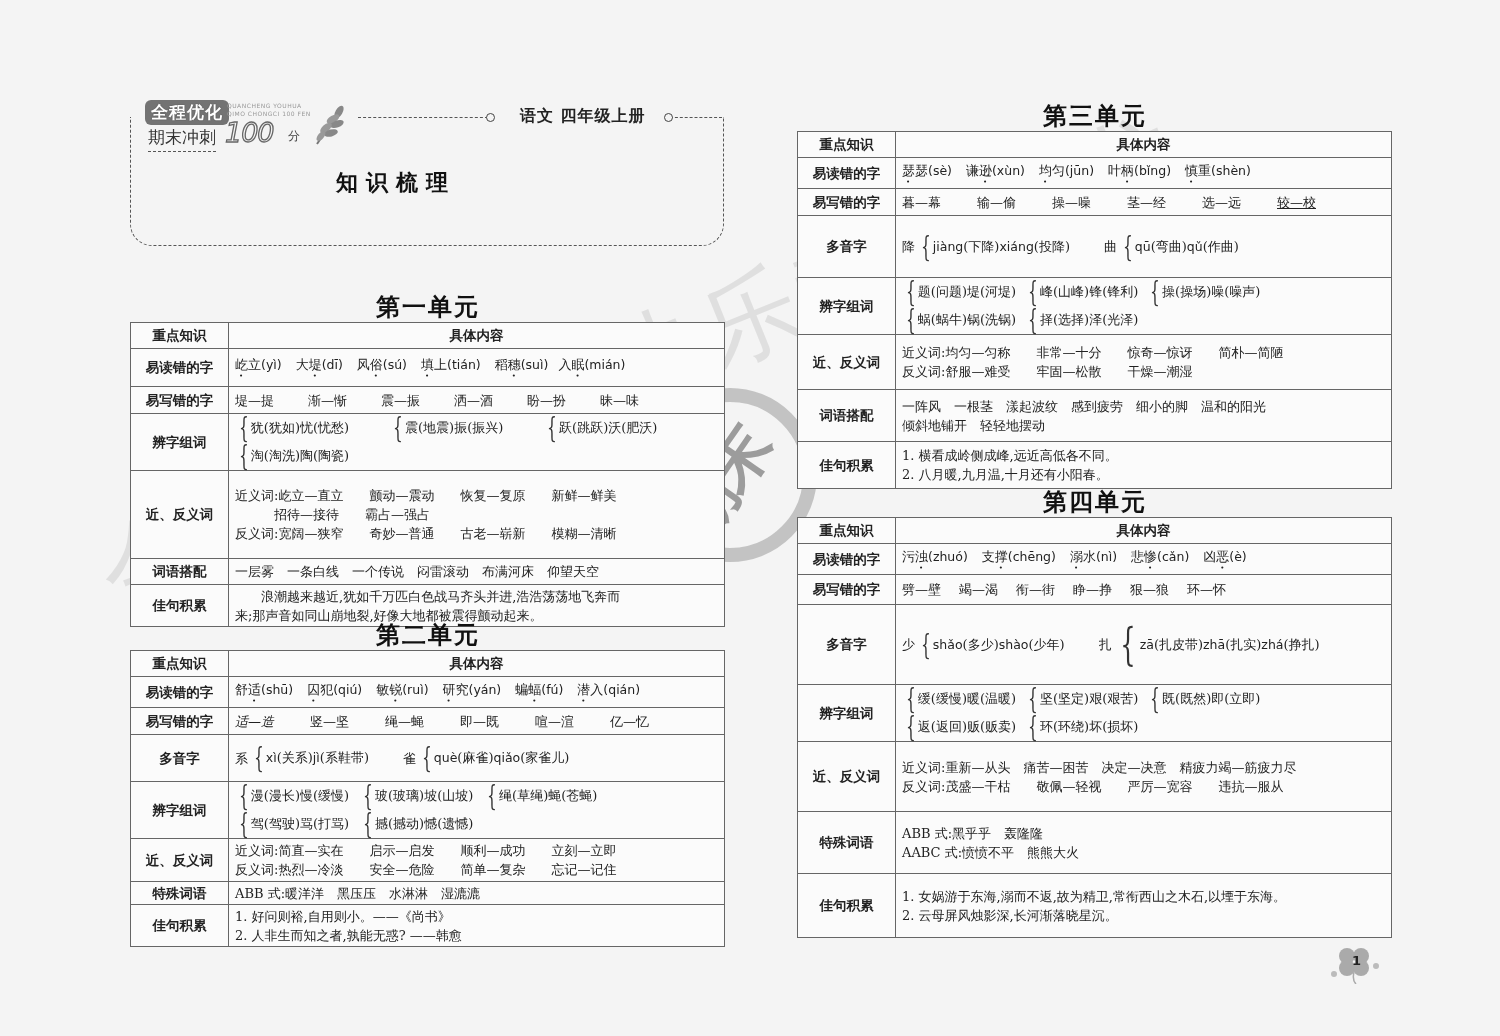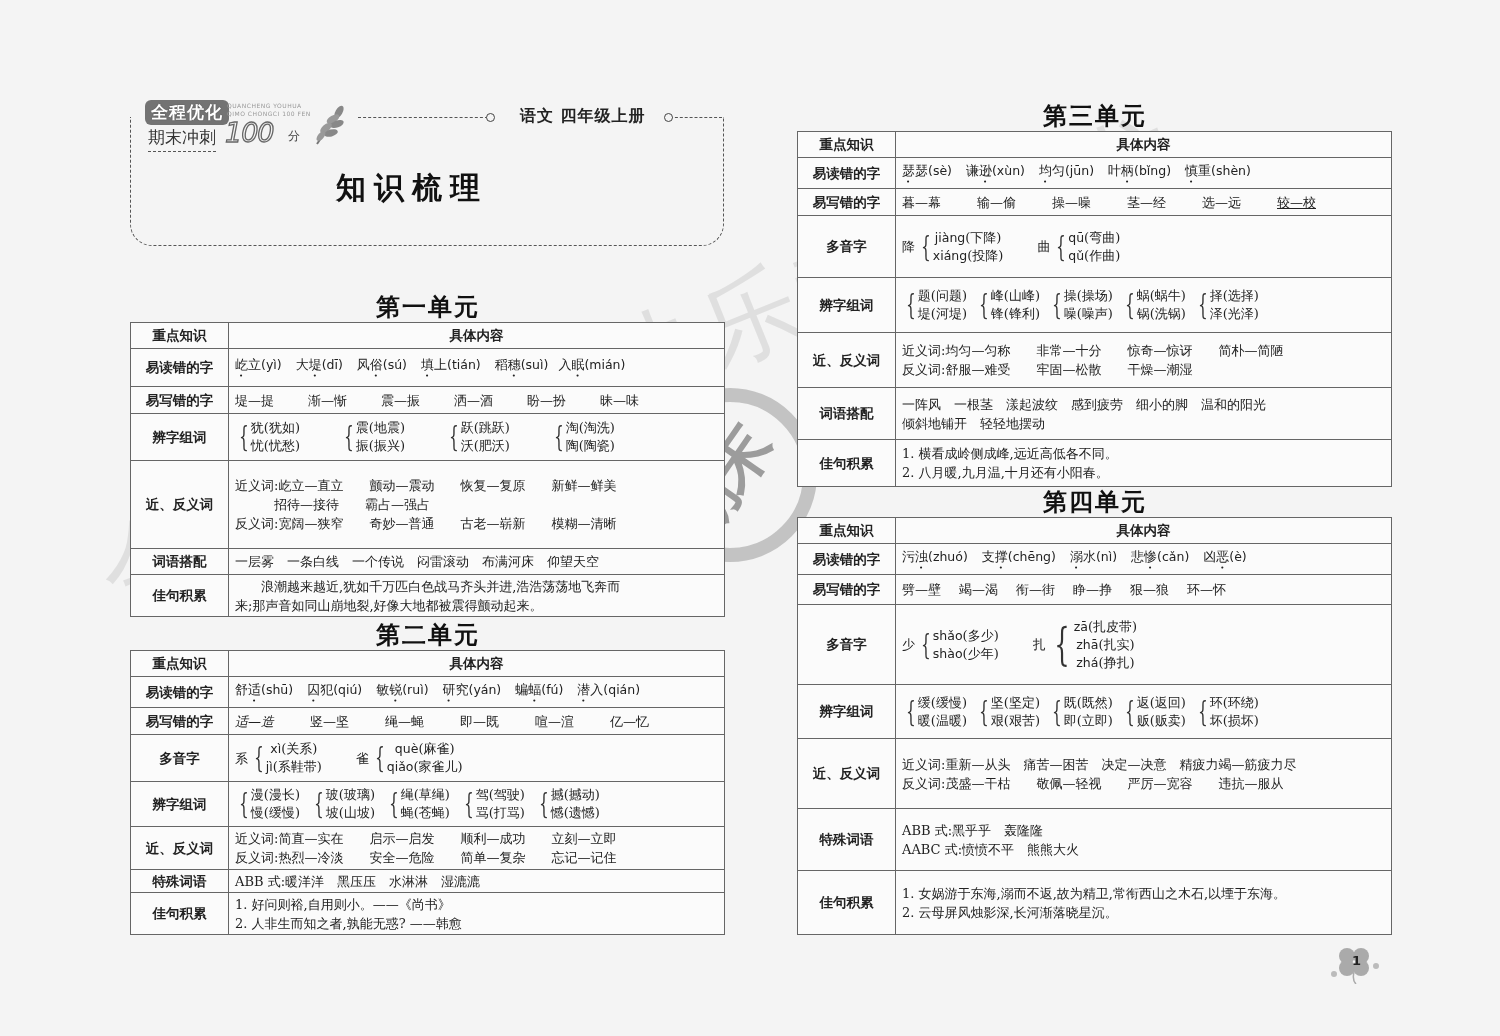--- a/index.html
+++ b/index.html
@@ -19,21 +19,21 @@
     position:absolute; left:0; top:0; font-family:"DejaVu Sans",sans-serif; font-weight:bold;
     font-size:17px; color:#fff; background:#737373; padding:1px 6px; border-radius:6px;
     letter-spacing:1px; text-shadow:0 0 1px #333;
   }
   .logo-pinyin { position:absolute; left:82px; top:2px; font-family:"DejaVu Sans",sans-serif; font-size:6px; color:#999; line-height:8px; letter-spacing:0.5px;}
   .logo-sub { position:absolute; left:3px; top:26px; font-family:"DejaVu Sans",sans-serif; font-size:17px; color:#333; border-bottom:1px dashed #555; padding-bottom:2px;}
   .logo-100 { position:absolute; left:80px; top:17px; font-family:"DejaVu Sans",sans-serif; font-style:italic; font-size:27px; color:#f4f4f4; -webkit-text-stroke:1.3px #666; letter-spacing:-1px;}
   .logo-fen { position:absolute; left:143px; top:28px; font-family:"DejaVu Sans",sans-serif; font-size:12px; color:#444;}
   .leaf-icon { position:absolute; left:168px; top:4px; }
   .subject-title { position:absolute; left:520px; top:106px; font-size:16px; font-weight:bold; color:#222; letter-spacing:1px;}
-  .main-title { position:absolute; left:336px; top:168px; font-size:30px; font-weight:bold; letter-spacing:8px; color:#111;}
+  .main-title { position:absolute; left:336px; top:168px; font-size:22px; font-weight:bold; letter-spacing:8px; color:#111;}
 
   
   .unit-title { position:absolute; font-size:24px; font-weight:bold; letter-spacing:2px; color:#111; text-align:center; width:200px;}
 
   
   table.kt {
     position:absolute; border-collapse:collapse; border:1.8px solid #333; background:#fbfbfb;
   }
   table.kt td { border:1px solid #666; padding:0 6px; vertical-align:middle; font-size:13px; line-height:19px; }
   table.kt td.lbl {
@@ -42,21 +42,21 @@
   }
   table.kt tr.hdr td { font-family:"DejaVu Sans","Liberation Sans",sans-serif; font-weight:bold; text-align:center; font-size:13.5px;}
   .items { display:flex; gap:0; flex-wrap:nowrap; }
   .items span.it { margin-right:14px; white-space:nowrap; }
   .dot { text-emphasis: dot; -webkit-text-emphasis: dot; text-emphasis-position: under; -webkit-text-emphasis-position: under;}
   .py { font-family:"DejaVu Sans","Liberation Sans",sans-serif; font-size:12.5px; }
   .brace-group { display:inline-flex; align-items:center; margin-right:16px; vertical-align:middle; }
   .brace-group .head { margin-right:2px; }
   .brace { font-family:"DejaVu Serif",serif; font-size:28px; line-height:1; transform:scaleX(0.55); color:#333; margin-right:-2px; }
   .brace3 { font-size:44px; }
-  .brace-lines { display:flex; flex-direction:column; line-height:18px;align-items:center; }
+  .brace-lines { display:flex; flex-direction:row; line-height:18px; }
   .syn-line { white-space:pre; line-height:19px; }
   .wm { position:absolute; pointer-events:none; }
   .page-num { position:absolute; left:1338px; top:944px; width:40px; height:40px; }
 </style>
 </head>
 <body>
 
 <div class="header-frame"></div>
 <div class="header-top-line" style="left:358px;width:130px;"></div>
 <div class="header-dot" style="left:486px;top:113px;"></div>

